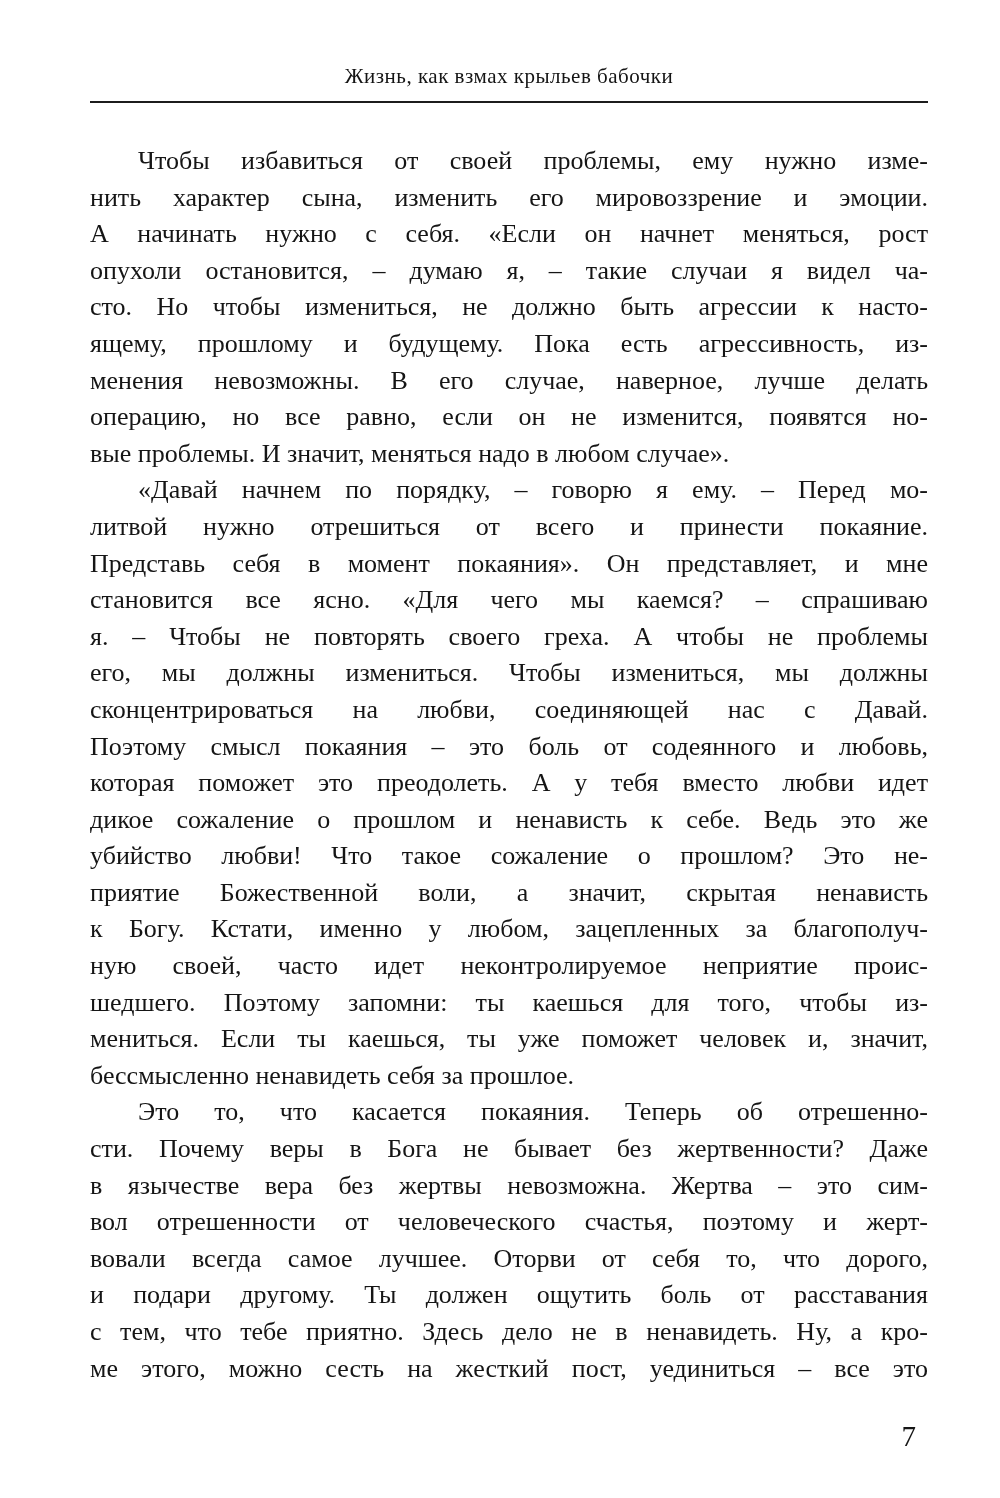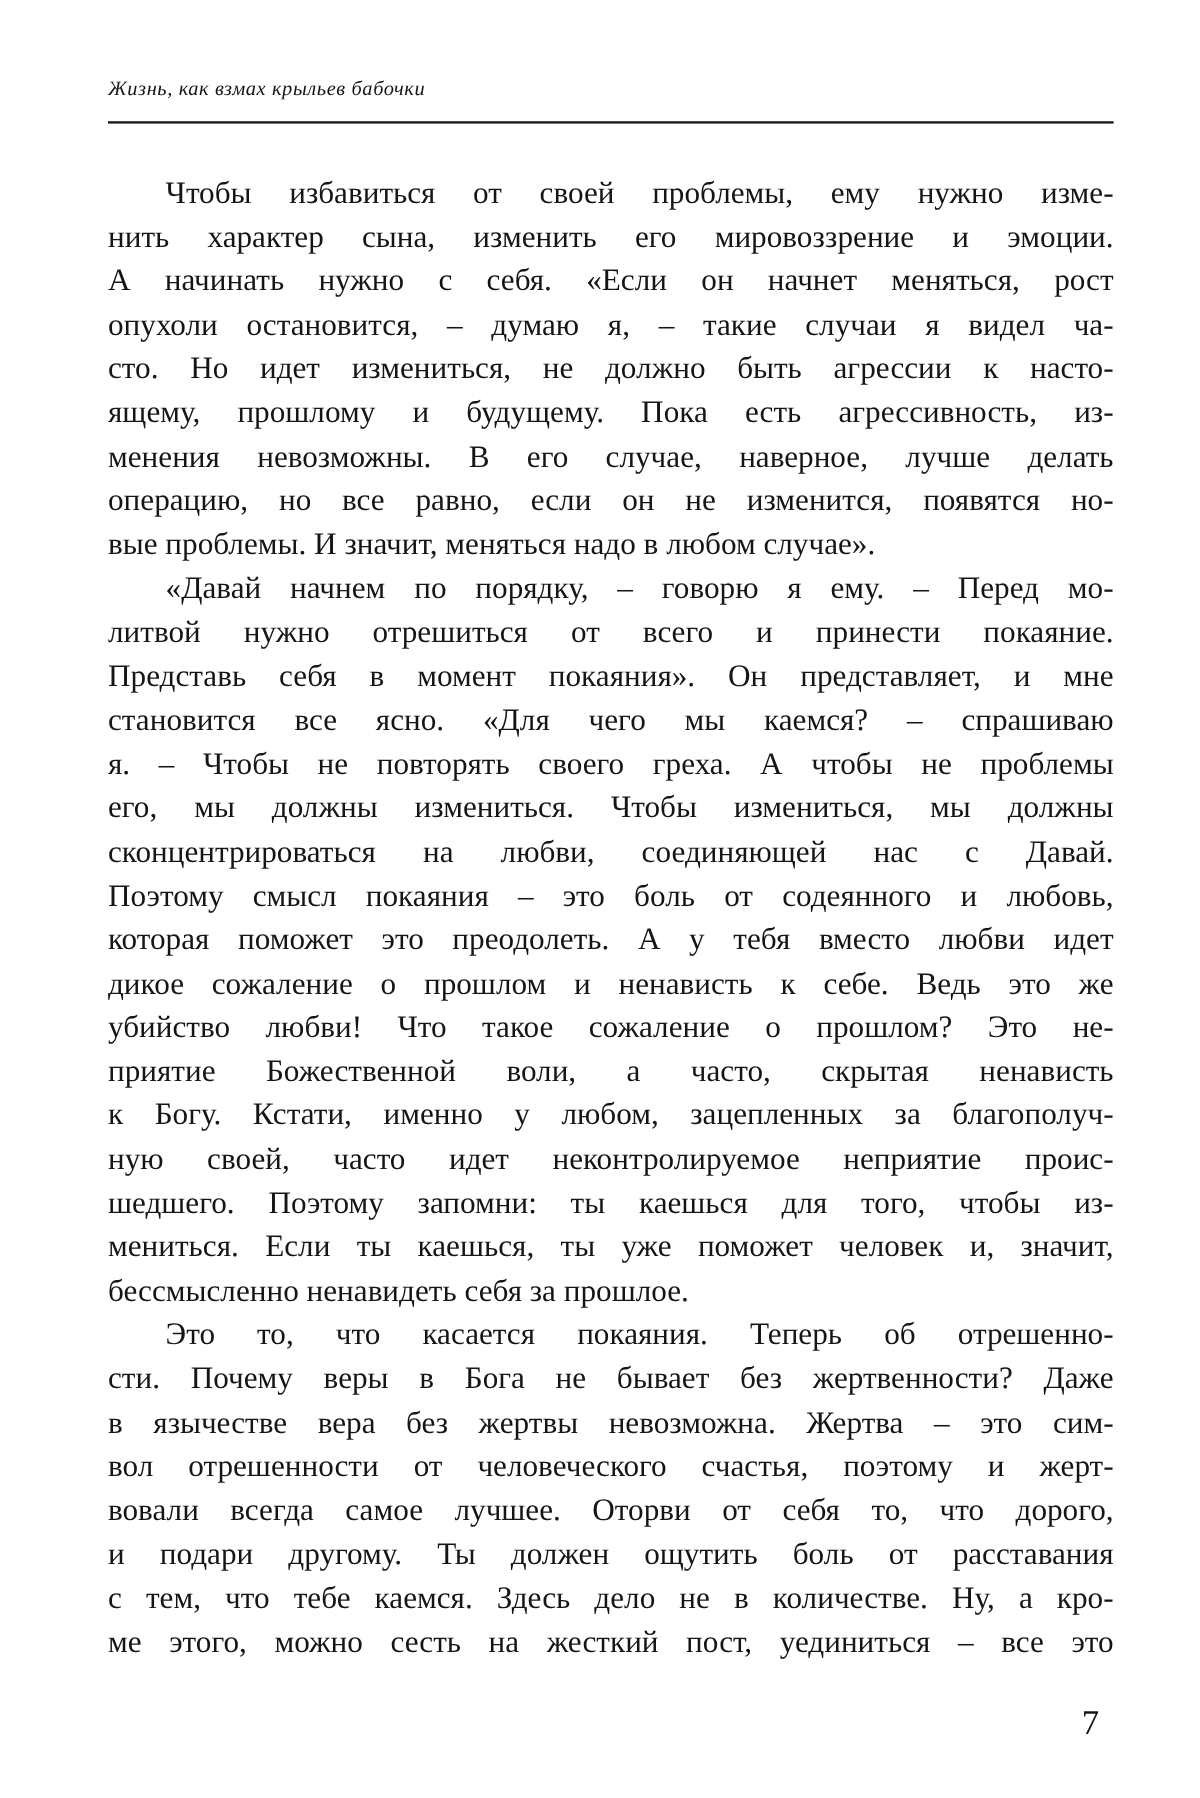--- a/index.html
+++ b/index.html
@@ -15,23 +15,22 @@
     background: #ffffff;
     color: #151515;
     font-family: "Liberation Serif", "DejaVu Serif", serif;
     overflow: hidden;
   }
   .running-title {
     position: absolute;
     top: 64px;
     left: 90px;
     width: 838px;
-    text-align: left;
-    font-style: italic;
-    font-size: 17px;
+    text-align: center;
+    font-size: 21px;
     letter-spacing: 0.5px;
     white-space: nowrap;
   }
   .header-rule {
     position: absolute;
     top: 101px;
     left: 90px;
     width: 838px;
     height: 2px;
     background: #1c1c1c;
@@ -76,49 +75,49 @@
   <header>
     <div class="running-title">Жизнь, как взмах крыльев бабочки</div>
     <div class="header-rule"></div>
   </header>
 
   <section class="body-text" id="body-text">
       <div class="line indent">Чтобы избавиться от своей проблемы, ему нужно изме-</div>
       <div class="line">нить характер сына, изменить его мировоззрение и эмоции.</div>
       <div class="line">А начинать нужно с себя. «Если он начнет меняться, рост</div>
       <div class="line">опухоли остановится, – думаю я, – такие случаи я видел ча-</div>
-      <div class="line">сто. Но идет измениться, не должно быть агрессии к насто-</div>
+      <div class="line">сто. Но чтобы измениться, не должно быть агрессии к насто-</div>
       <div class="line">ящему, прошлому и будущему. Пока есть агрессивность, из-</div>
       <div class="line">менения невозможны. В его случае, наверное, лучше делать</div>
       <div class="line">операцию, но все равно, если он не изменится, появятся но-</div>
       <div class="line para-end">вые проблемы. И значит, меняться надо в любом случае».</div>
       <div class="line indent">«Давай начнем по порядку, – говорю я ему. – Перед мо-</div>
       <div class="line">литвой нужно отрешиться от всего и принести покаяние.</div>
       <div class="line">Представь себя в момент покаяния». Он представляет, и мне</div>
       <div class="line">становится все ясно. «Для чего мы каемся? – спрашиваю</div>
       <div class="line">я. – Чтобы не повторять своего греха. А чтобы не проблемы</div>
       <div class="line">его, мы должны измениться. Чтобы измениться, мы должны</div>
       <div class="line">сконцентрироваться на любви, соединяющей нас с Давай.</div>
       <div class="line">Поэтому смысл покаяния – это боль от содеянного и любовь,</div>
       <div class="line">которая поможет это преодолеть. А у тебя вместо любви идет</div>
       <div class="line">дикое сожаление о прошлом и ненависть к себе. Ведь это же</div>
       <div class="line">убийство любви! Что такое сожаление о прошлом? Это не-</div>
-      <div class="line">приятие Божественной воли, а часто, скрытая ненависть</div>
+      <div class="line">приятие Божественной воли, а значит, скрытая ненависть</div>
       <div class="line">к Богу. Кстати, именно у любом, зацепленных за благополуч-</div>
       <div class="line">ную своей, часто идет неконтролируемое неприятие проис-</div>
       <div class="line">шедшего. Поэтому запомни: ты каешься для того, чтобы из-</div>
       <div class="line">мениться. Если ты каешься, ты уже поможет человек и, значит,</div>
       <div class="line para-end">бессмысленно ненавидеть себя за прошлое.</div>
       <div class="line indent">Это то, что касается покаяния. Теперь об отрешенно-</div>
       <div class="line">сти. Почему веры в Бога не бывает без жертвенности? Даже</div>
       <div class="line">в язычестве вера без жертвы невозможна. Жертва – это сим-</div>
       <div class="line">вол отрешенности от человеческого счастья, поэтому и жерт-</div>
       <div class="line">вовали всегда самое лучшее. Оторви от себя то, что дорого,</div>
       <div class="line">и подари другому. Ты должен ощутить боль от расставания</div>
-      <div class="line">с тем, что тебе каемся. Здесь дело не в количестве. Ну, а кро-</div>
+      <div class="line">с тем, что тебе приятно. Здесь дело не в ненавидеть. Ну, а кро-</div>
       <div class="line">ме этого, можно сесть на жесткий пост, уединиться – все это</div>
     </section>
 
   <footer>
     <div class="page-number">7</div>
   </footer>
 
 </main>
 
 </body></html>

